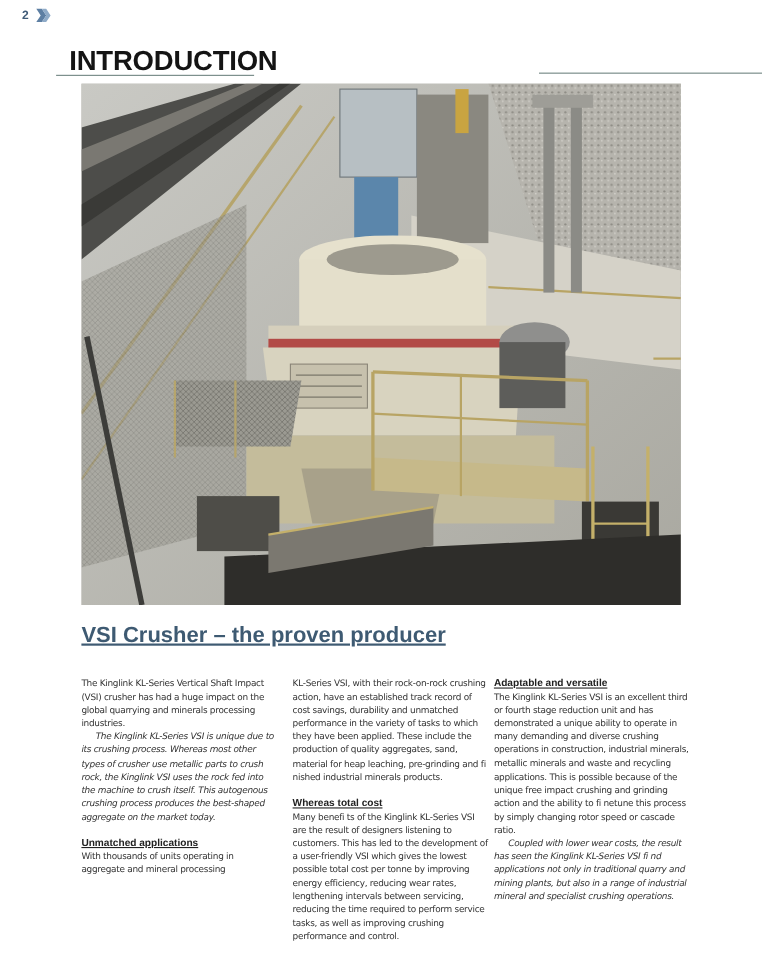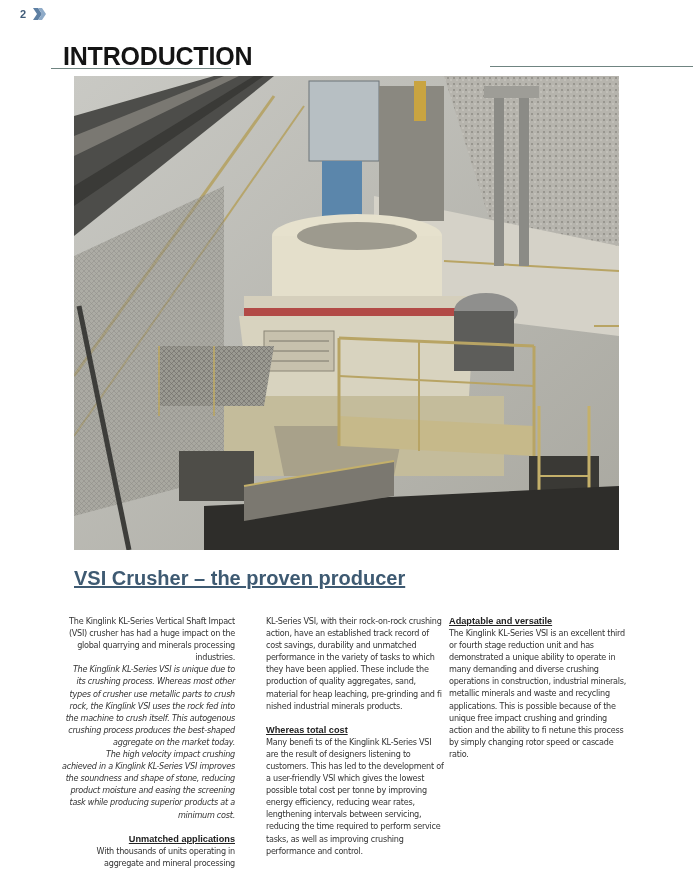--- a/index.html
+++ b/index.html
@@ -15,21 +15,21 @@
   .photo { position: absolute; left: 74px; top: 76px; width: 545px; height: 474px; overflow: hidden; background: #b9b8b2; }
   .photo svg { display: block; }
 
   .subtitle { position: absolute; left: 74px; top: 567px; font-size: 20px; font-weight: bold; color: #3e5a72; margin: 0; text-decoration: underline; }
 
   .col { position: absolute; top: 615px; width: 178px; font-family: "DejaVu Sans", sans-serif; font-size: 8.1px; line-height: 12.1px; color: #333; letter-spacing: -0.25px; }
   .col p { margin: 0; }
   .col p.indent { text-indent: 13px; font-style: italic; }
   .col h3 { margin: 0; font-family: "Liberation Sans", sans-serif; font-size: 9.2px; font-weight: bold; color: #222; line-height: 12px; letter-spacing: 0; text-decoration: underline; }
   .col .gap { height: 12px; }
-  .c1 { left: 57px; text-align: right; }
+  .c1 { left: 74px; }
   .c2 { left: 266px; }
   .c3 { left: 449px; }
 </style>
 </head>
 <body>
 
 <span class="page-num">2</span>
 <span class="chev">
   <svg width="16" height="14" viewBox="0 0 16 14">
     <path d="M1 1 L6 1 L10 7 L6 13 L1 13 L5 7 Z" fill="#5d7fa3"></path>
@@ -125,29 +125,29 @@
 
     <line x1="5" y1="230" x2="55" y2="474" stroke="#3d3d3a" stroke-width="5"></line>
   </svg>
 </div>
 
 <h2 class="subtitle">VSI Crusher – the proven producer</h2>
 
 <div class="col c1">
   <p>The Kinglink KL-Series Vertical Shaft Impact (VSI) crusher has had a huge impact on the global quarrying and minerals processing industries.</p>
   <p class="indent">The Kinglink KL-Series VSI is unique due to its crushing process. Whereas most other types of crusher use metallic parts to crush rock, the Kinglink VSI uses the rock fed into the machine to crush itself. This autogenous crushing process produces the best-shaped aggregate on the market today.</p>
-  <p class="indent">The high velocity impact crushing achieved in a Kinglink KL-Series VSI improves the soundness and shape of stone, reducing product moisture and easing the screening task while producing superior products at a minimum cost.</p>
   <div class="gap"></div>
   <h3>Unmatched applications</h3>
   <p>With thousands of units operating in aggregate and mineral processing</p>
 </div>
 
 <div class="col c2">
   <p>KL-Series VSI, with their rock-on-rock crushing action, have an established track record of cost savings, durability and unmatched performance in the variety of tasks to which they have been applied. These include the production of quality aggregates, sand, material for heap leaching, pre-grinding and fi nished industrial minerals products.</p>
   <div class="gap"></div>
   <h3>Whereas total cost</h3>
   <p>Many benefi ts of the Kinglink KL-Series VSI are the result of designers listening to customers. This has led to the development of a user-friendly VSI which gives the lowest possible total cost per tonne by improving energy efficiency, reducing wear rates, lengthening intervals between servicing, reducing the time required to perform service tasks, as well as improving crushing performance and control.</p>
 </div>
 
 <div class="col c3">
   <h3>Adaptable and versatile</h3>
   <p>The Kinglink KL-Series VSI is an excellent third or fourth stage reduction unit and has demonstrated a unique ability to operate in many demanding and diverse crushing operations in construction, industrial minerals, metallic minerals and waste and recycling applications. This is possible because of the unique free impact crushing and grinding action and the ability to fi netune this process by simply changing rotor speed or cascade ratio.</p>
+  <p class="indent">Coupled with lower wear costs, the result has seen the Kinglink KL-Series VSI fi nd applications not only in traditional quarry and mining plants, but also in a range of industrial mineral and specialist crushing operations.</p>
 </div>
 
 </body></html>

